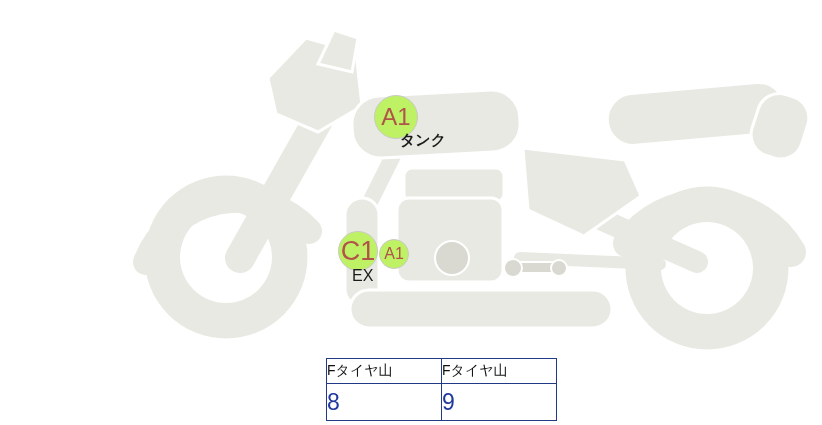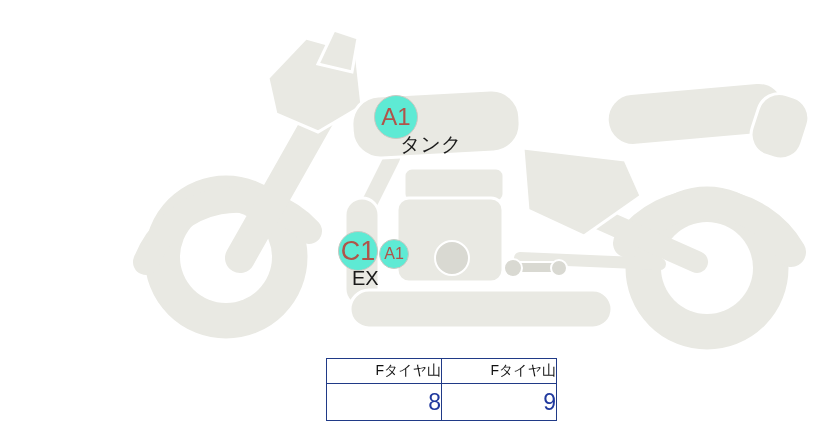--- a/index.html
+++ b/index.html
@@ -7,45 +7,45 @@
     position:relative;
     width:822px;height:425px;
     background:#ffffff;
     overflow:hidden;
     font-family:"Liberation Sans", sans-serif;
   }
   .stage svg{position:absolute;left:0;top:0;}
   .badge{
     position:absolute;
     border-radius:50%;
-    background:#5eead4;
+    background:#bef264;
     border:1px solid #c9c9c2;
     display:flex;align-items:center;justify-content:center;
     color:var(--marker_text,#b0544a);
     box-sizing:border-box;
     line-height:1;
   }
   .badge-tank{left:374px;top:95px;width:44px;height:44px;font-size:24px;}
   .badge-ex-main{left:338px;top:231px;width:40px;height:40px;font-size:27px;}
   .badge-ex-secondary{left:379px;top:239px;width:30px;height:30px;font-size:16px;}
   .marker-label{
     position:absolute;
     color:#1a1a1a;
   }
-  .label-tank{left:400px;top:131px;font-size:20px;}
-  .label-ex{left:352px;top:267px;font-size:20px;}
+  .label-tank{left:400px;top:131px;font-size:15px;font-weight:bold;}
+  .label-ex{left:352px;top:267px;font-size:16px;}
   table.tire-table{
     position:absolute;left:326px;top:358px;
     border-collapse:collapse;
     background:#ffffff;
   }
   table.tire-table th, table.tire-table td{
     border:1px solid var(--table_border,#203a87);
     width:114px;
-    text-align:right;
+    text-align:left;
     padding:0;
   }
   table.tire-table th{
     height:24px;
     font-size:14px;
     font-weight:normal;
     color:#111111;
   }
   table.tire-table td{
     height:36px;

